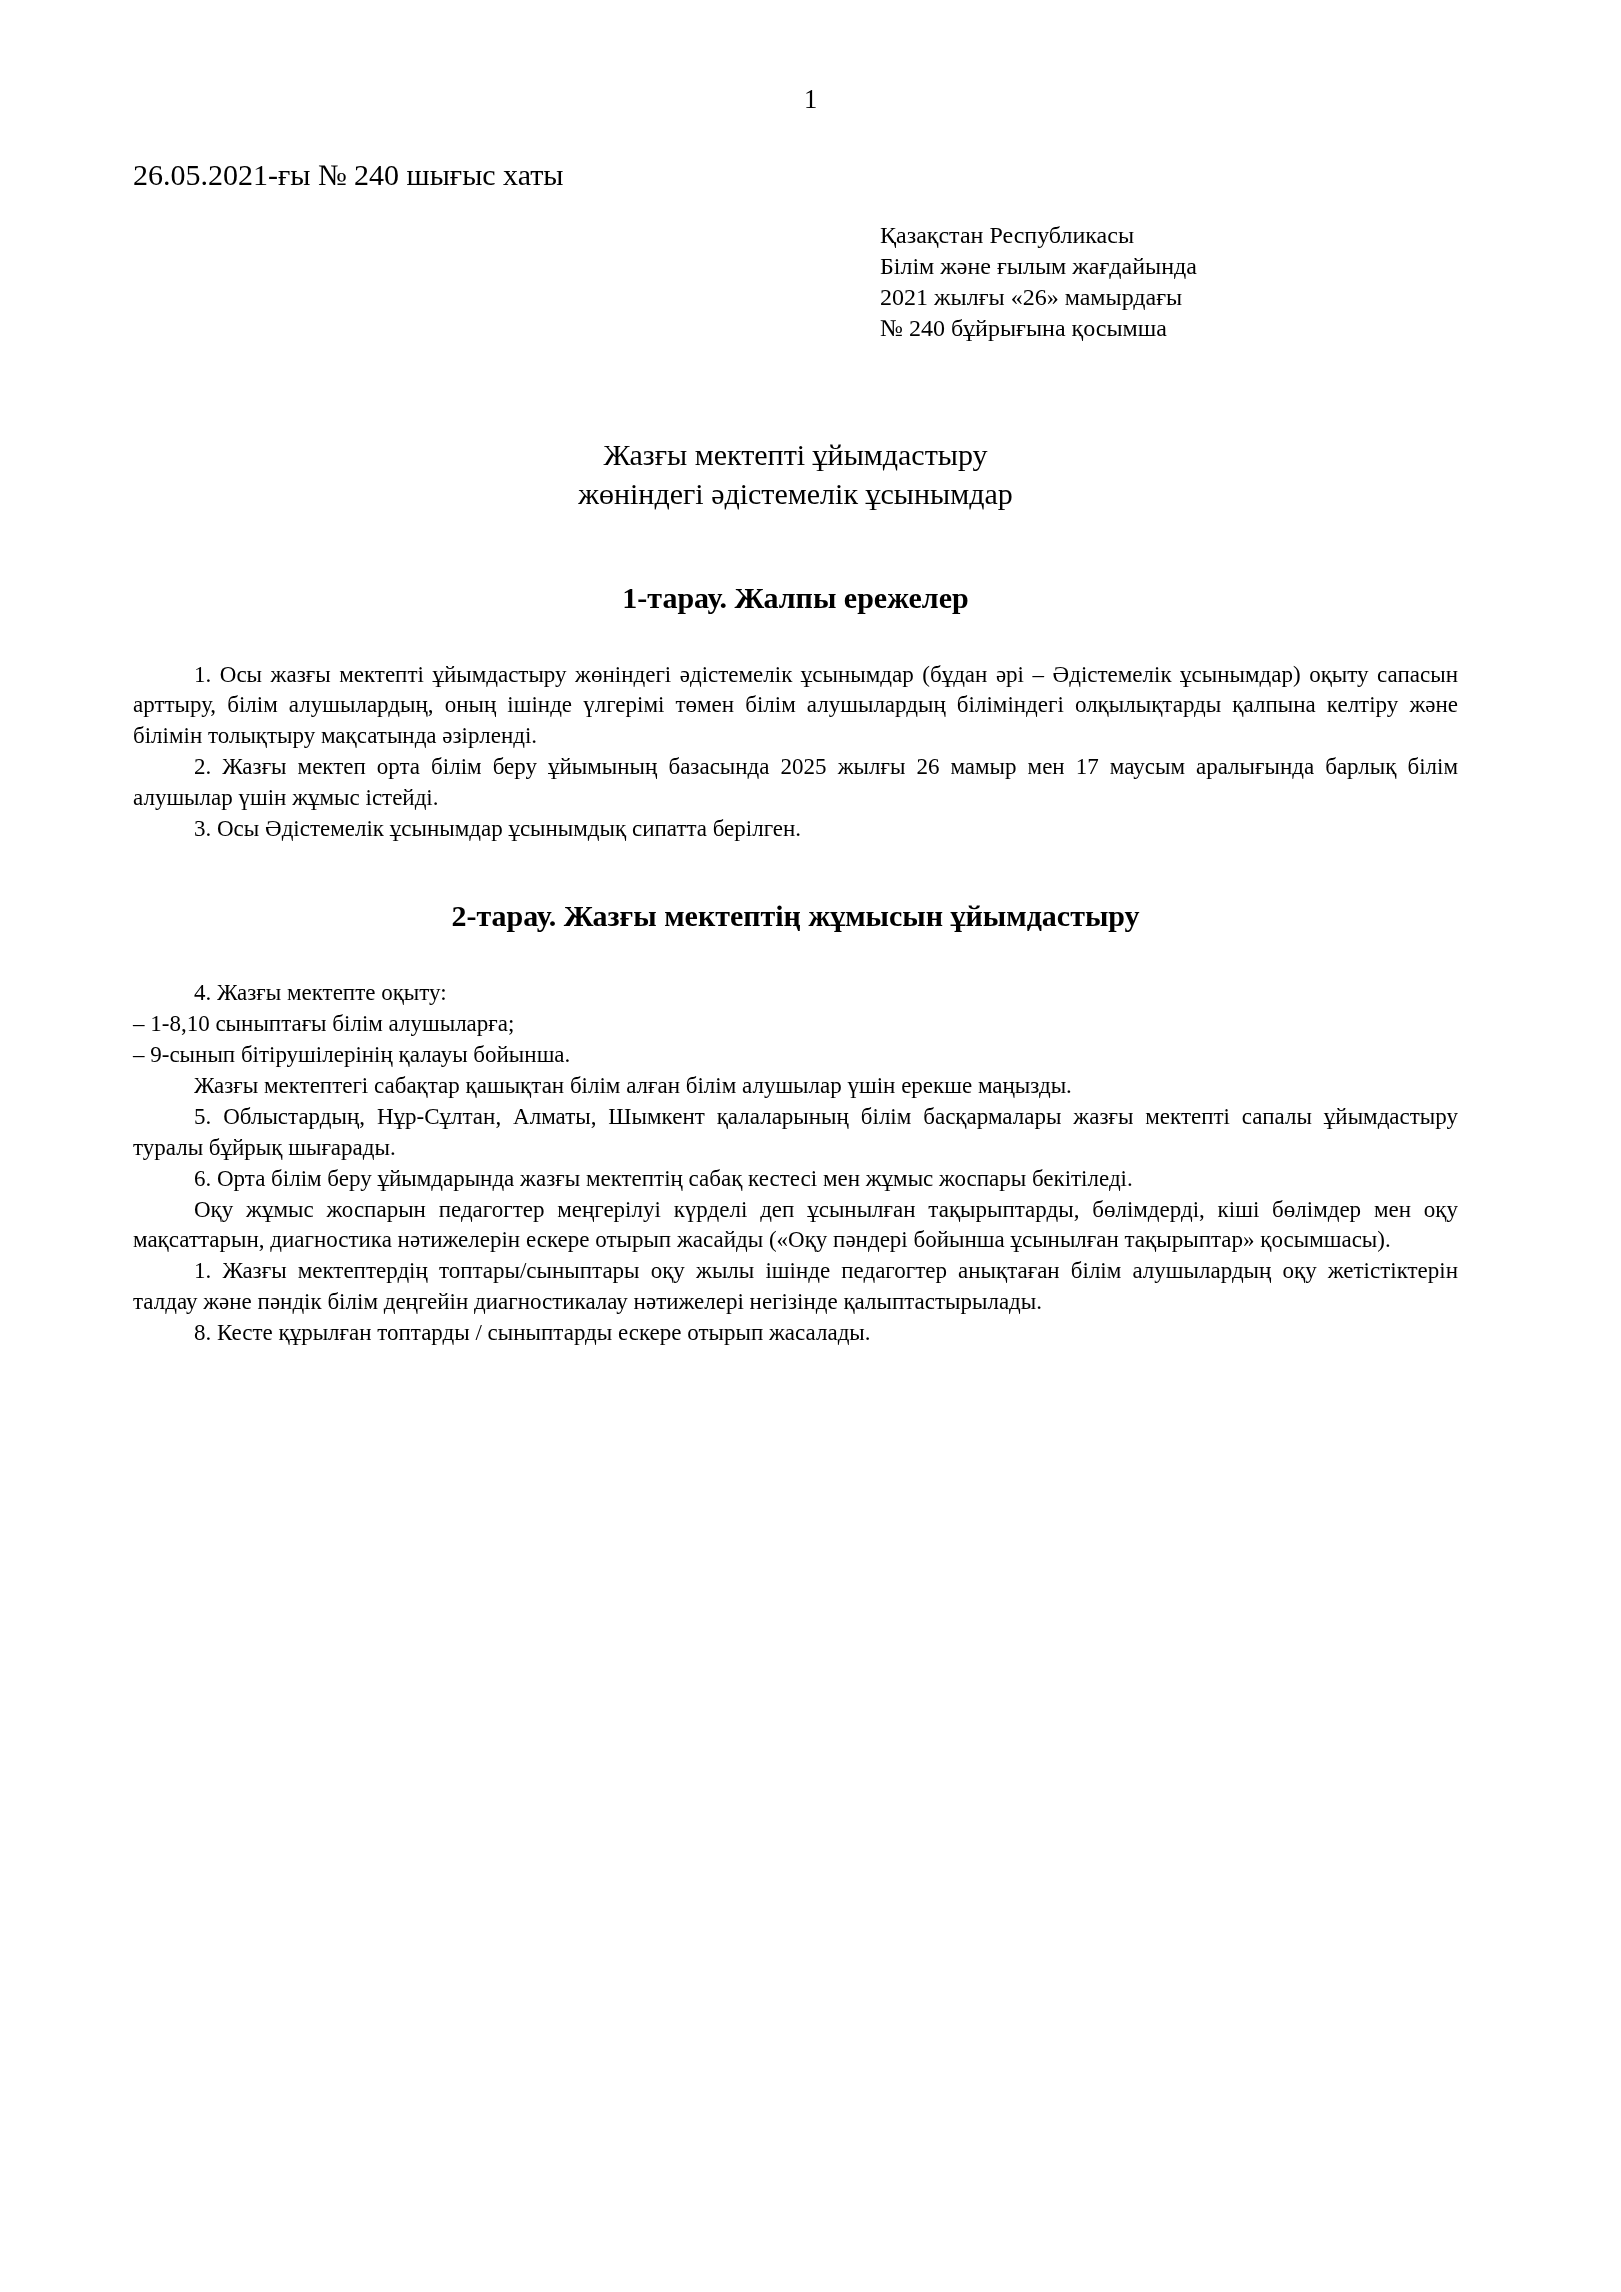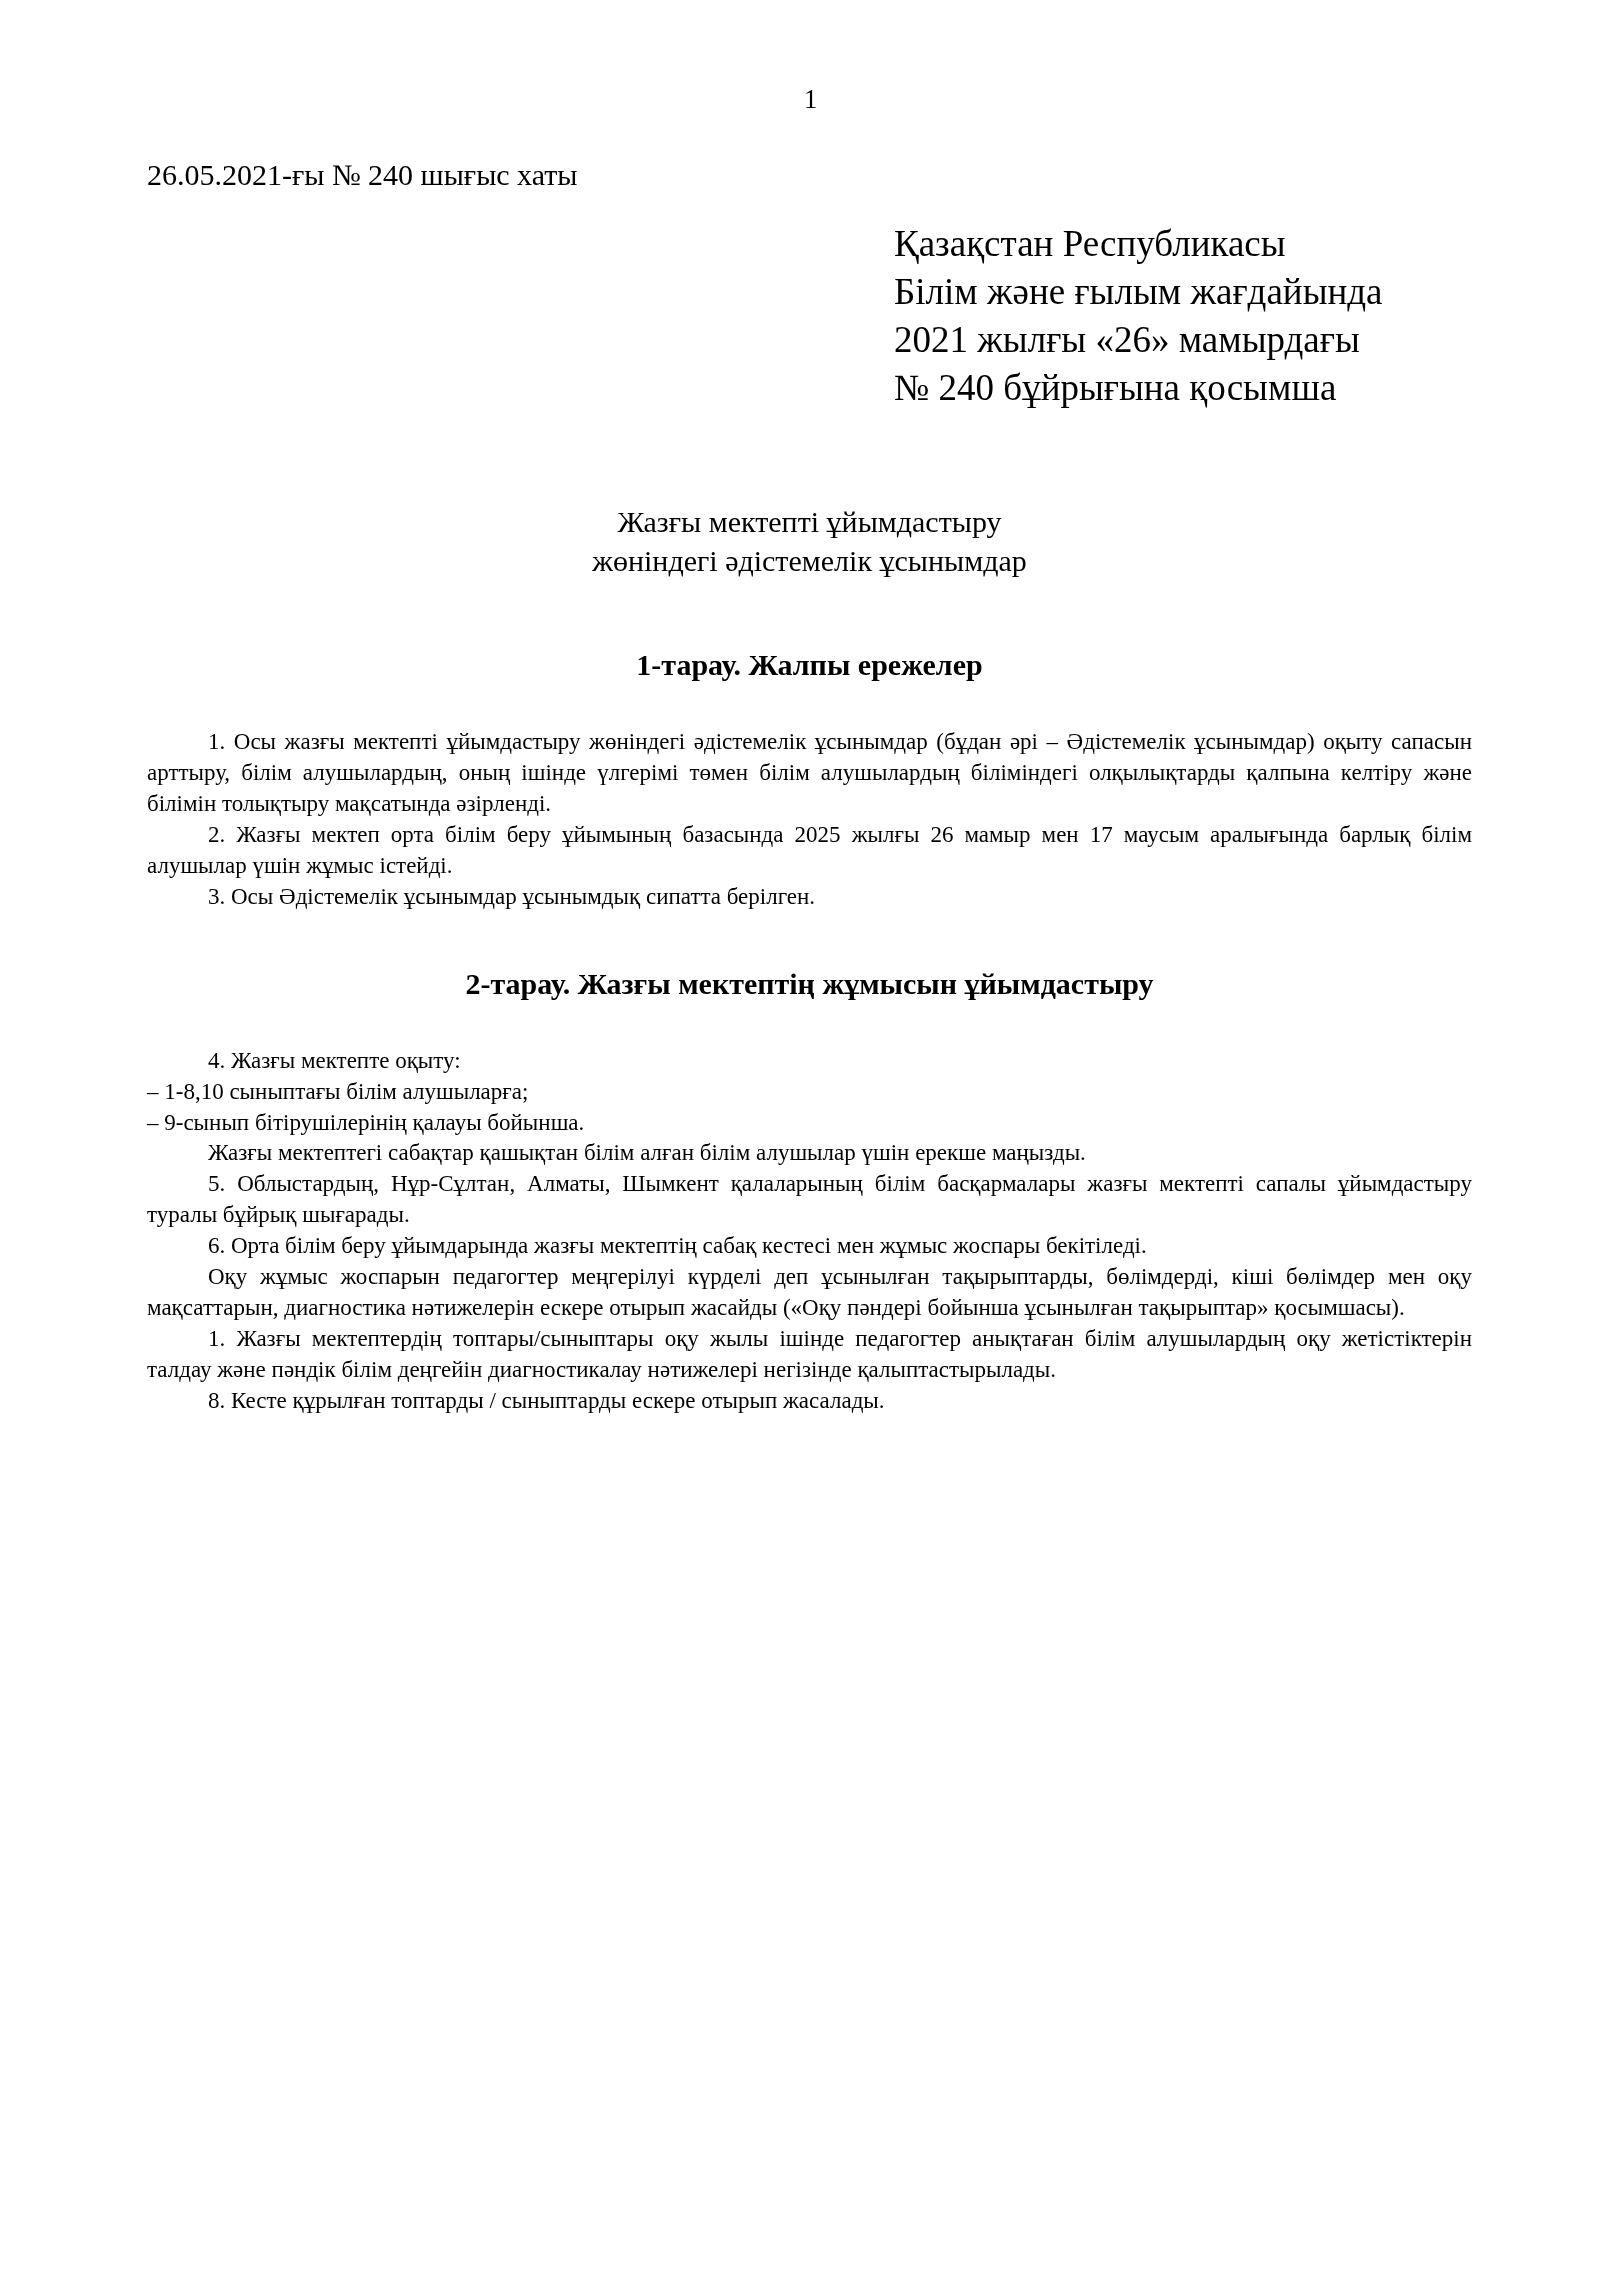--- a/index.html
+++ b/index.html
@@ -26,34 +26,34 @@
     position: absolute;
     top: 86px;
     left: 0;
     width: 1621px;
     text-align: center;
     font-size: 26.5px;
     line-height: 1;
   }
   .content {
     position: absolute;
-    left: 147px;
+    left: 133px;
     top: 0;
     width: 1325px;
   }
   .outgoing-letter {
     margin-top: 157px;
     font-size: 30px;
     line-height: 1.18;
     text-align: left;
   }
   .addressee-block {
     margin-top: 27.4px;
     margin-left: 747px;
-    font-size: 37px;
+    font-size: 24px;
     line-height: 1.30;
     text-align: left;
     white-space: nowrap;
   }
   .addressee-block .line {
     display: block;
   }
   .doc-title {
     margin-top: 90px;
     text-align: center;

